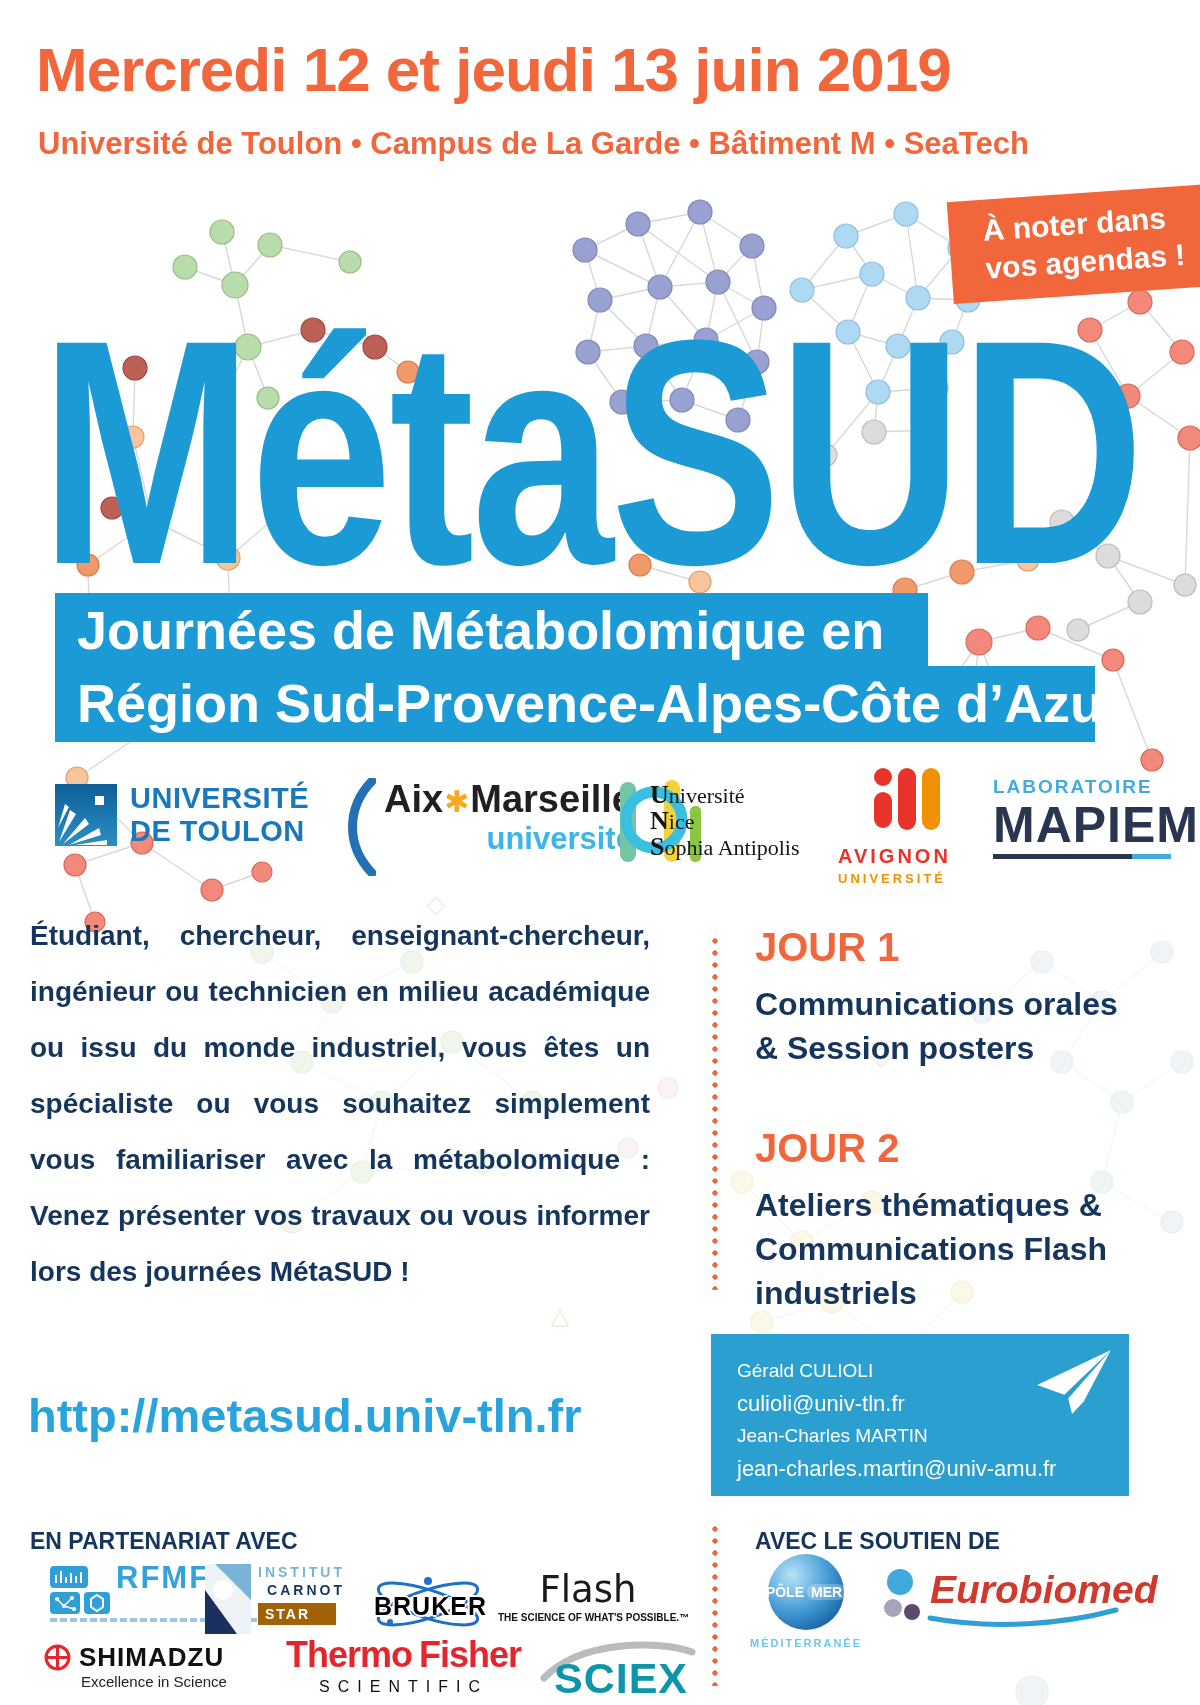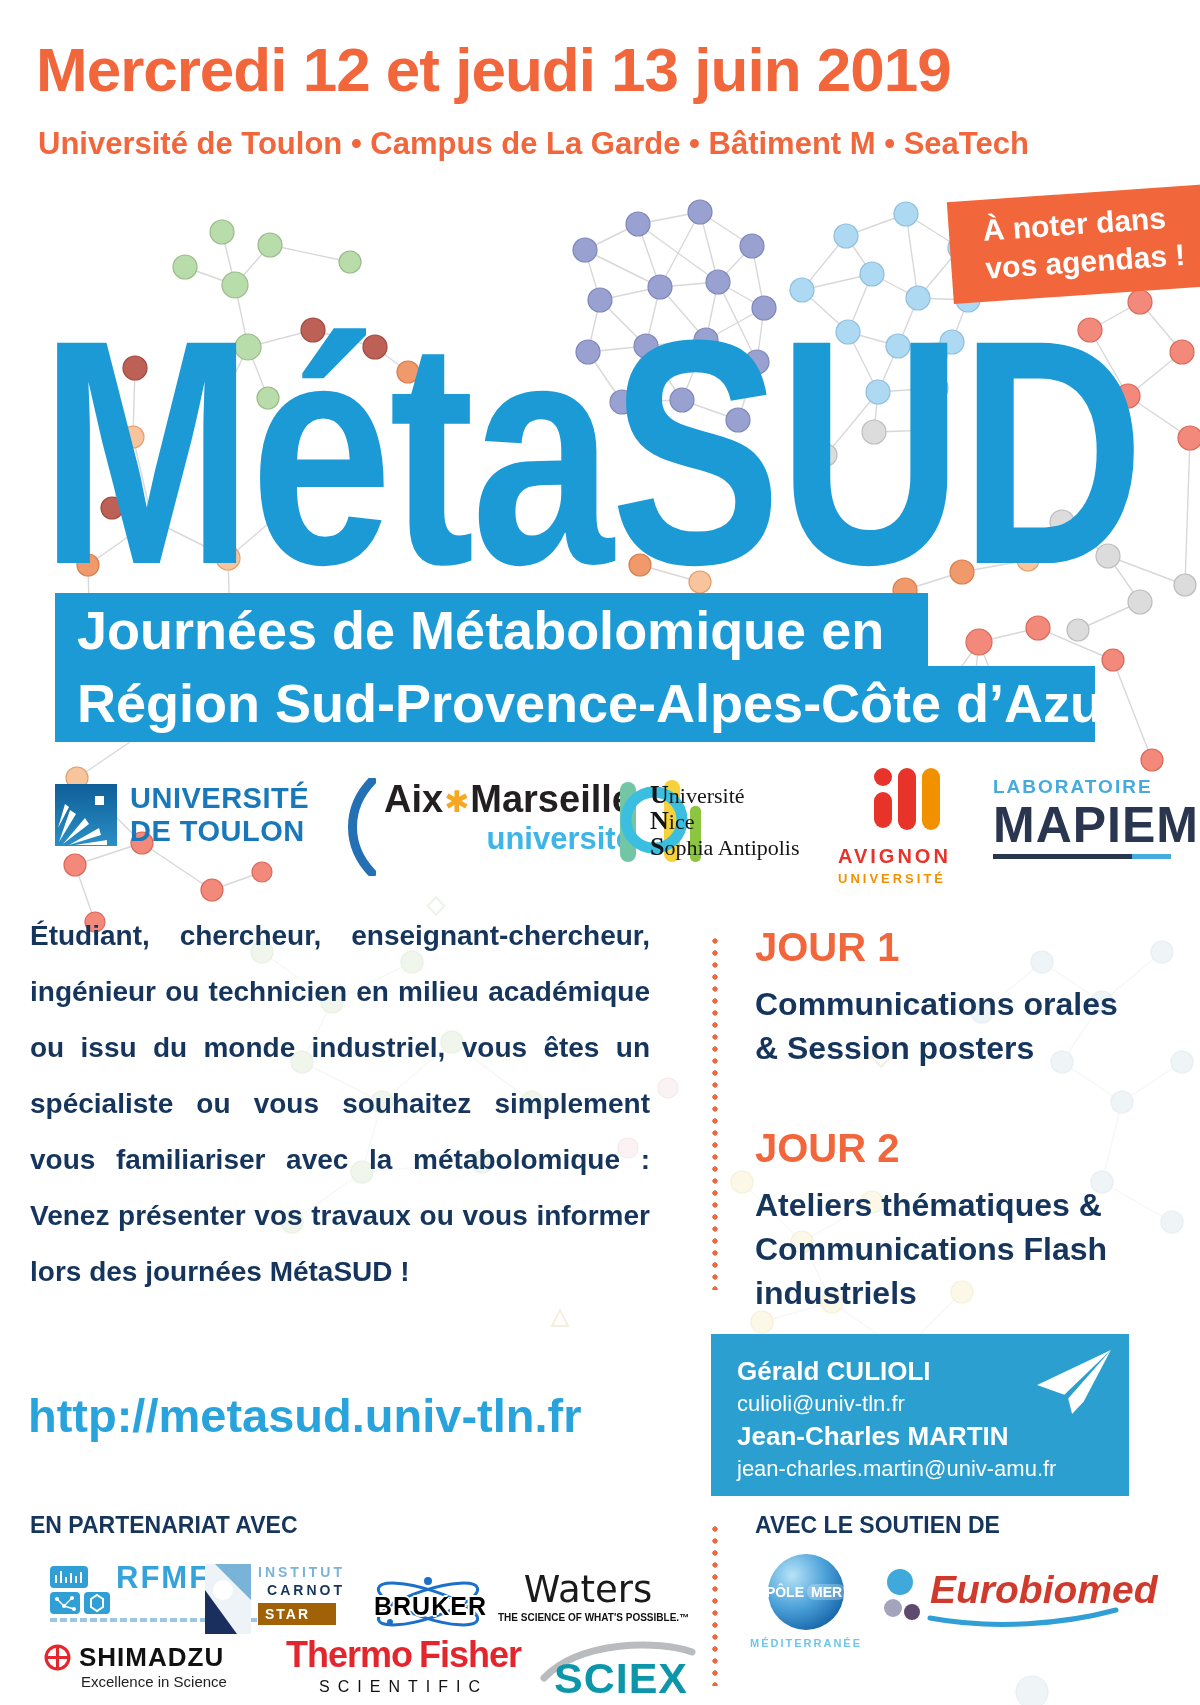--- a/index.html
+++ b/index.html
@@ -75,25 +75,25 @@
   .day-label{font-weight:700;font-size:40px;color:var(--orange,#f2663c);}
   .day1-label{left:755px;top:925px;}
   .day2-label{left:755px;top:1126px;}
   .day-text{width:370px;font-weight:700;font-size:32px;line-height:44px;color:var(--navy,#16355c);}
   .day1-text{left:755px;top:982px;}
   .day2-text{left:755px;top:1183px;}
   .url{left:28px;top:1388px;font-weight:700;font-size:47px;color:var(--url-blue,#29a3dc);white-space:nowrap;}
   
   .contact-box{left:711px;top:1334px;width:418px;height:162px;background:var(--box-blue,#2b9fd0);
     color:#fff;padding:20px 0 0 26px;}
-  .c-name{font-weight:700;font-size:26px;line-height:34px;}
+  .c-name{font-weight:400;font-size:19px;line-height:34px;}
   .c-email{font-size:22px;line-height:31px;font-weight:400;}
   .plane{position:absolute;right:16px;top:14px;}
   
-  .section-heading{font-weight:700;font-size:23px;color:var(--navy,#16355c);}
+  .section-heading{font-weight:700;font-size:23px;color:var(--navy,#16355c);margin-top:16px;}
   .partners-heading{left:30px;top:1512px;}
   .support-heading{left:755px;top:1512px;}
   .logo-rfmf{left:50px;top:1566px;width:230px;height:58px;}
   .rfmf-name{position:absolute;left:66px;top:-6px;font-weight:800;font-size:31px;letter-spacing:2px;color:#35a3d9;}
   .rfmf-tag{position:absolute;left:0;top:52px;width:225px;height:4px;
     background:repeating-linear-gradient(90deg,#9cc6e2 0 7px,rgba(0,0,0,0) 7px 10px);}
   .logo-carnot{left:205px;top:1564px;display:flex;gap:7px;}
   .carnot-text{display:flex;flex-direction:column;gap:2px;}
   .carnot-l1{font-weight:700;font-size:14px;letter-spacing:3px;color:#7ab3d8;}
   .carnot-l2{font-weight:700;font-size:14px;letter-spacing:3px;color:#16355c;text-align:right;}
@@ -520,21 +520,21 @@
     <svg width="112" height="56" viewBox="0 0 112 56">
       <ellipse cx="56" cy="28" rx="52" ry="14" stroke="#1d70c9" fill="none" stroke-width="3" transform="rotate(18 56 28)"></ellipse>
       <ellipse cx="56" cy="28" rx="52" ry="14" stroke="#1d70c9" fill="none" stroke-width="3" transform="rotate(-18 56 28)"></ellipse>
       <circle cx="56" cy="5" r="4" fill="#1d70c9"></circle>
         <circle cx="18" cy="46" r="3" fill="#1d70c9"></circle>
     </svg>
     <div class="bruker-name">BRUKER</div>
   </div>
 
   <div class="abs logo-waters">
-    <div class="waters-name">Waters</div>
+    <div class="waters-name">Flash</div>
     <div class="waters-tag">THE SCIENCE OF WHAT'S POSSIBLE.™</div>
   </div>
 
   <div class="abs logo-shimadzu">
     <div class="shimadzu-row">
       <svg width="27" height="27" viewBox="0 0 26 26">
         <circle cx="13" cy="13" r="11" fill="none" stroke="#e3272e" stroke-width="3"></circle>
         <path d="M13 2 V24 M2 13 H24" stroke="#e3272e" stroke-width="3"></path>
       </svg>
       <div class="shimadzu-name">SHIMADZU</div>

